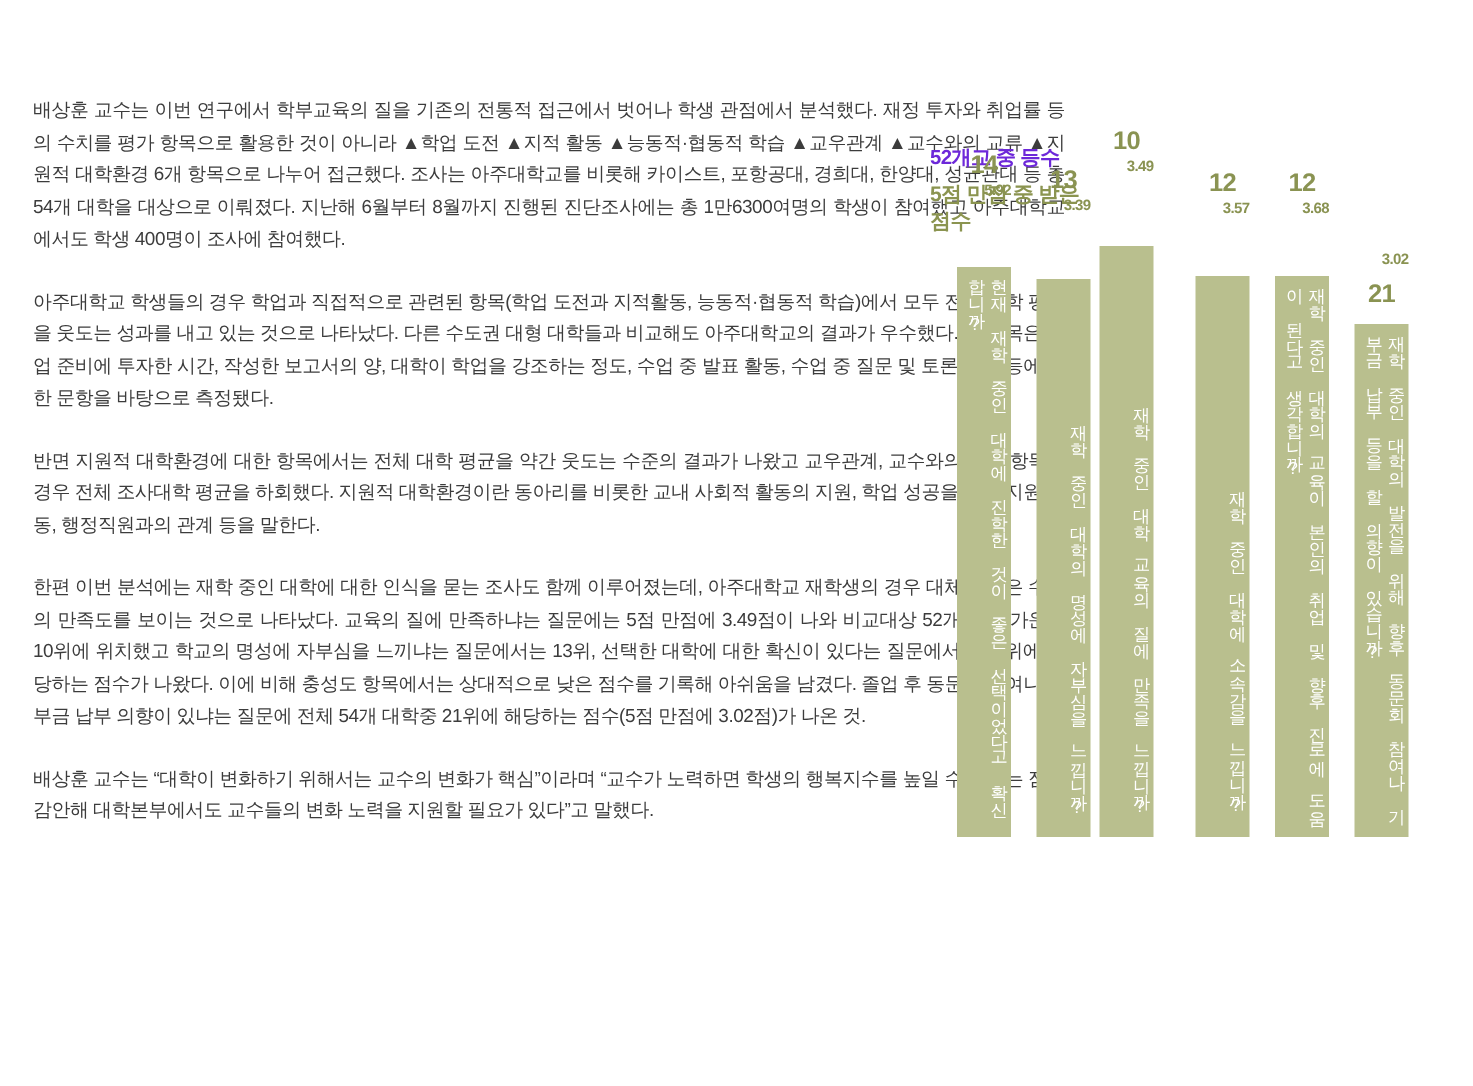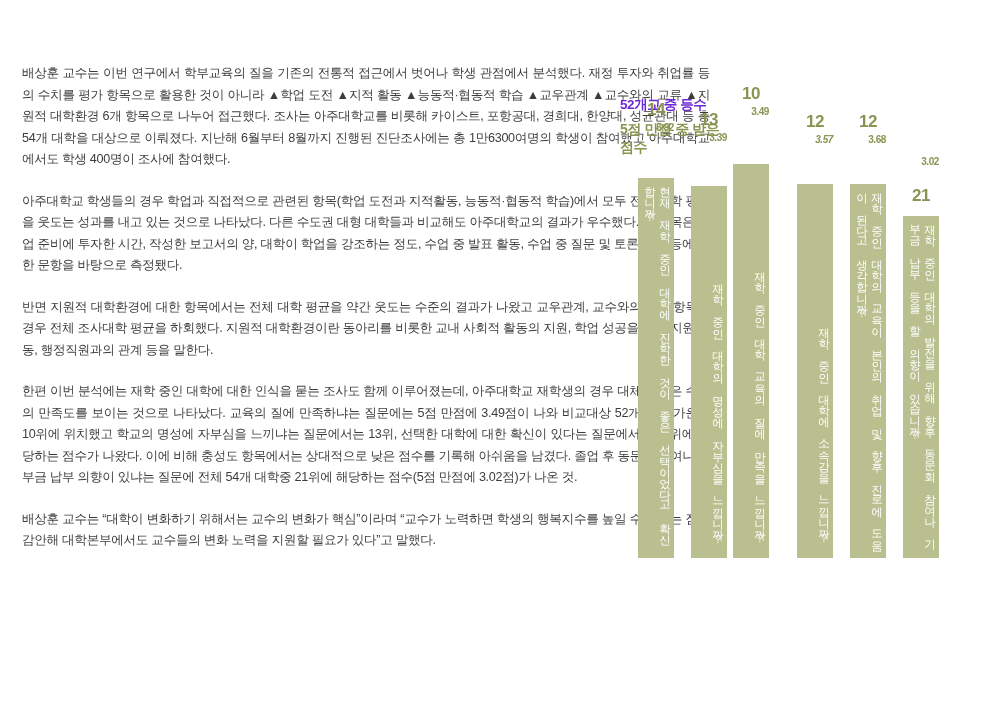--- a/index.html
+++ b/index.html
@@ -156,33 +156,33 @@
       </div>
       <div class="bar-col" style="left: 95px; height: 452px;">
         <div class="bar-rank" style="top: -22px;">10</div>
         <div class="bar-score" style="top: 0px;">3.49</div>
         <div class="bar-rect" style="height: 394px;">
           <div class="bar-label">재학 중인 대학 교육의 질에 만족을 느낍니까?</div>
         </div>
       </div>
       <div class="bar-col" style="left: 159px; height: 452px;">
         <div class="bar-rank" style="top: 6px;">12</div>
-        <div class="bar-score" style="top: 28px; font-style: italic;">3.57</div>
+        <div class="bar-score" style="top: 28px;">3.57</div>
         <div class="bar-rect" style="height: 374px;">
           <div class="bar-label">재학 중인 대학에 소속감을 느낍니까?</div>
         </div>
       </div>
       <div class="bar-col" style="left: 212px; height: 452px;">
         <div class="bar-rank" style="top: 6px;">12</div>
         <div class="bar-score" style="top: 28px;">3.68</div>
         <div class="bar-rect" style="height: 374px;">
           <div class="bar-label">재학 중인 대학의 교육이 본인의 취업 및 향후 진로에 도움이 된다고 생각합니까?</div>
         </div>
       </div>
       <div class="bar-col" style="left: 265px; height: 452px;">
         <div class="bar-rank" style="top: 40px; margin-top: 40px;">21</div>
-        <div class="bar-score" style="top: 50px;">3.02</div>
+        <div class="bar-score" style="top: 62px;">3.02</div>
         <div class="bar-rect" style="height: 342px;">
           <div class="bar-label">재학 중인 대학의 발전을 위해 향후 동문회 참여나 기부금 납부 등을 할 의향이 있습니까?</div>
         </div>
       </div>
     </div>
 </div>
 
 </body></html>

